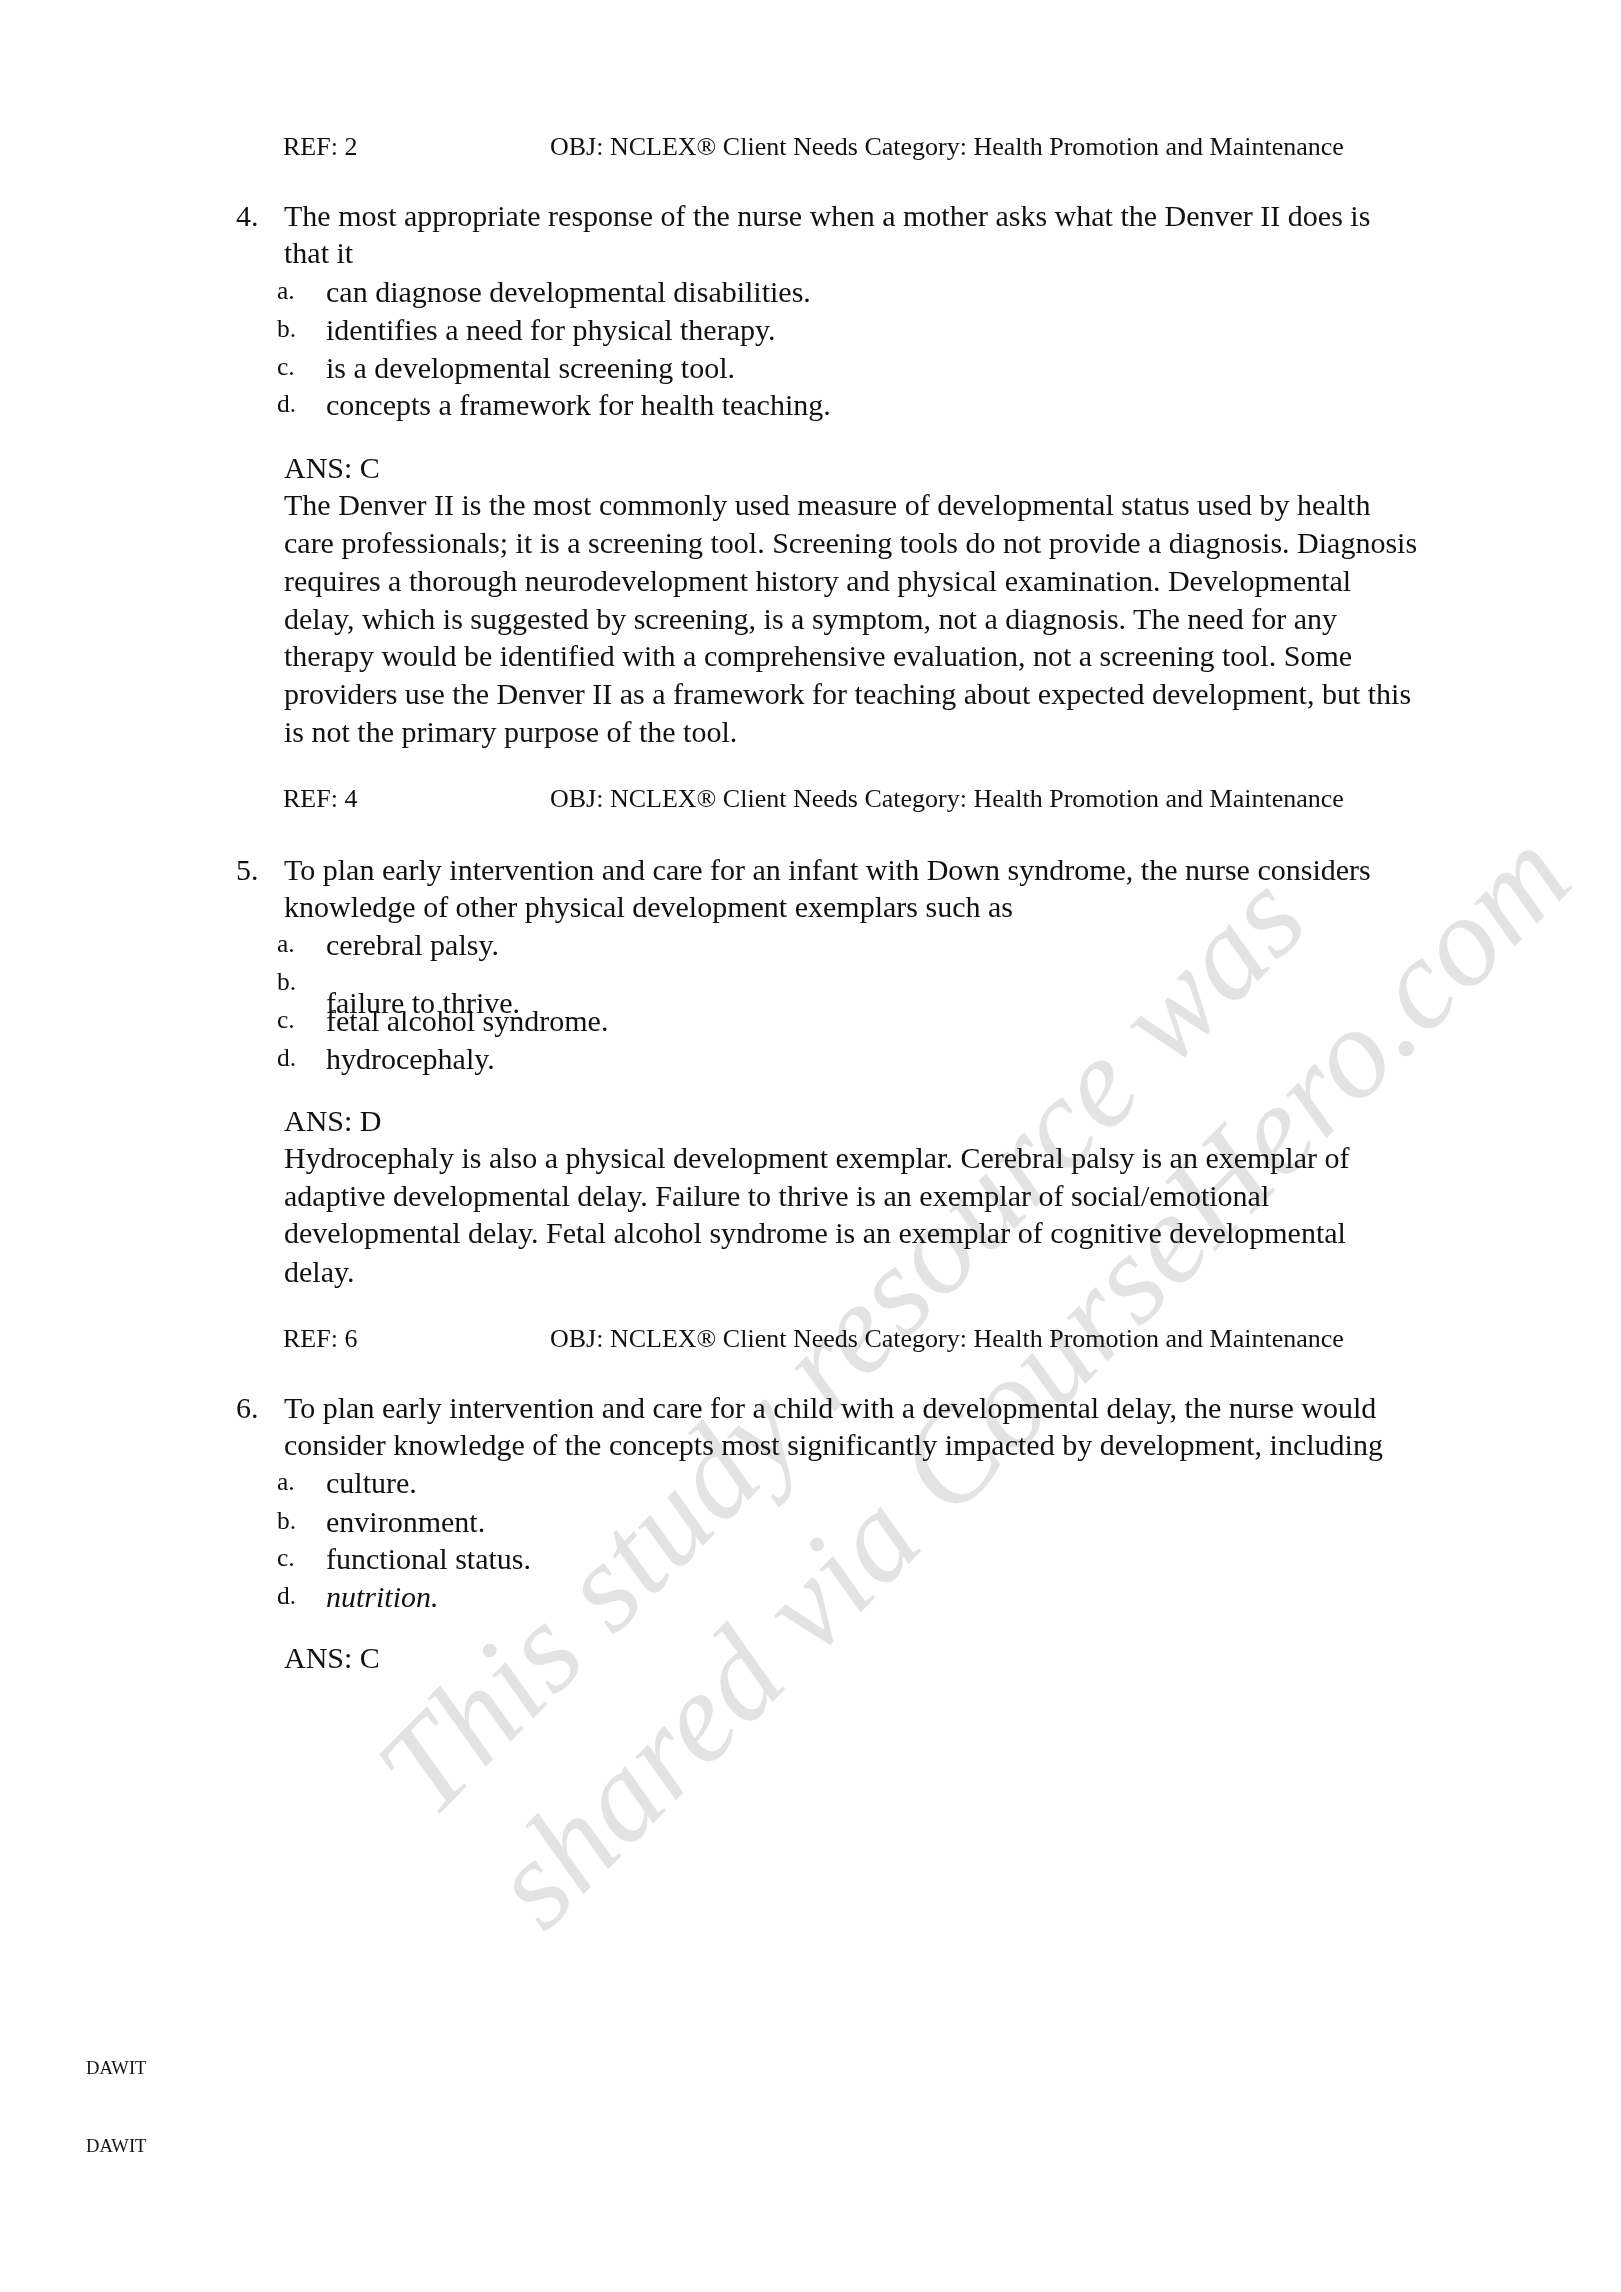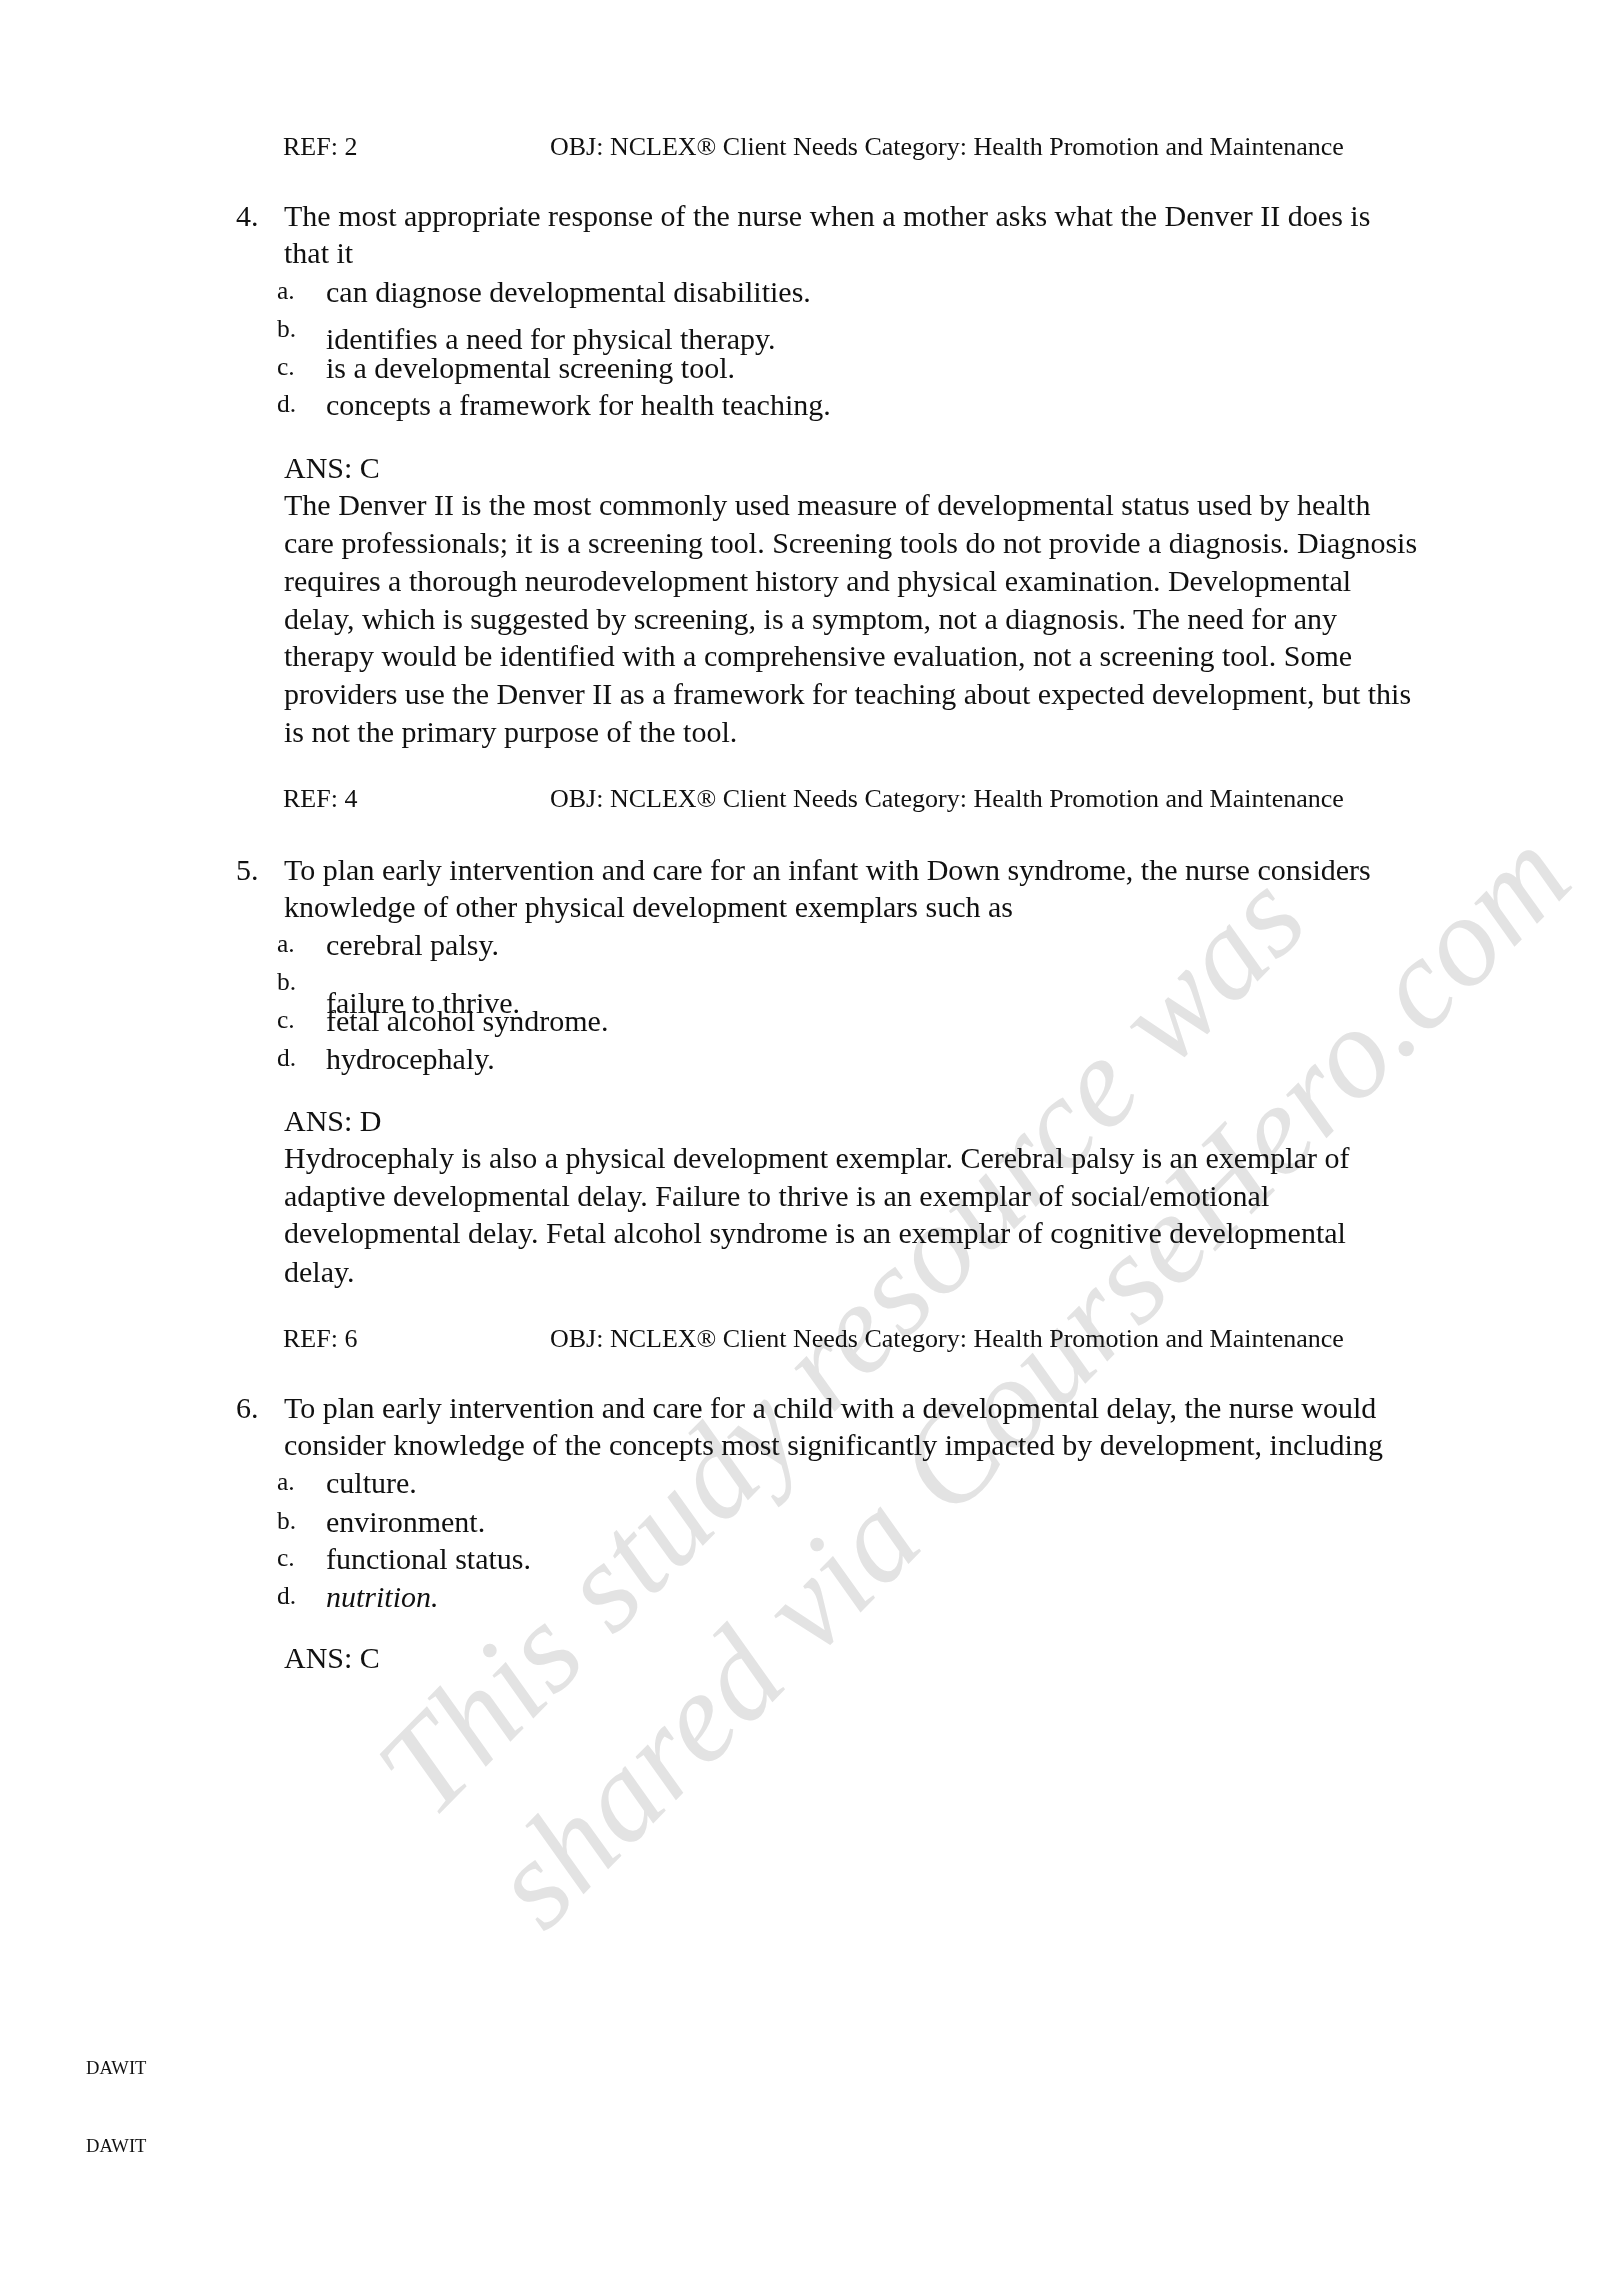--- a/index.html
+++ b/index.html
@@ -32,21 +32,21 @@
   </div>
 
   <div>
     <div class="qnum" style="left:236px; top:198px;">4.</div>
     <div class="line" style="left:284px; top:198px;">The most appropriate response of the nurse when a mother asks what the Denver II does is</div>
     <div class="line" style="left:284px; top:235px;">that it</div>
 
     <div class="optletter" style="left:277px; top:275px;">a.</div>
     <div class="line" style="left:326px; top:274px;">can diagnose developmental disabilities.</div>
     <div class="optletter" style="left:277px; top:313px;">b.</div>
-    <div class="line" style="left:326px; top:312px;margin-top:9px;">identifies a need for physical therapy.</div>
+    <div class="line" style="left:326px; top:312px;">identifies a need for physical therapy.</div>
     <div class="optletter" style="left:277px; top:351px;">c.</div>
     <div class="line" style="left:326px; top:350px;">is a developmental screening tool.</div>
     <div class="optletter" style="left:277px; top:388px;">d.</div>
     <div class="line" style="left:326px; top:387px;">concepts a framework for health teaching.</div>
 
     <div class="line" style="left:284px; top:450px;">ANS: C</div>
     <div class="line" style="left:284px; top:487px;">The Denver II is the most commonly used measure of developmental status used by health</div>
     <div class="line" style="left:284px; top:525px;">care professionals; it is a screening tool. Screening tools do not provide a diagnosis. Diagnosis</div>
     <div class="line" style="left:284px; top:563px;">requires a thorough neurodevelopment history and physical examination. Developmental</div>
     <div class="line" style="left:284px; top:601px;">delay, which is suggested by screening, is a symptom, not a diagnosis. The need for any</div>

